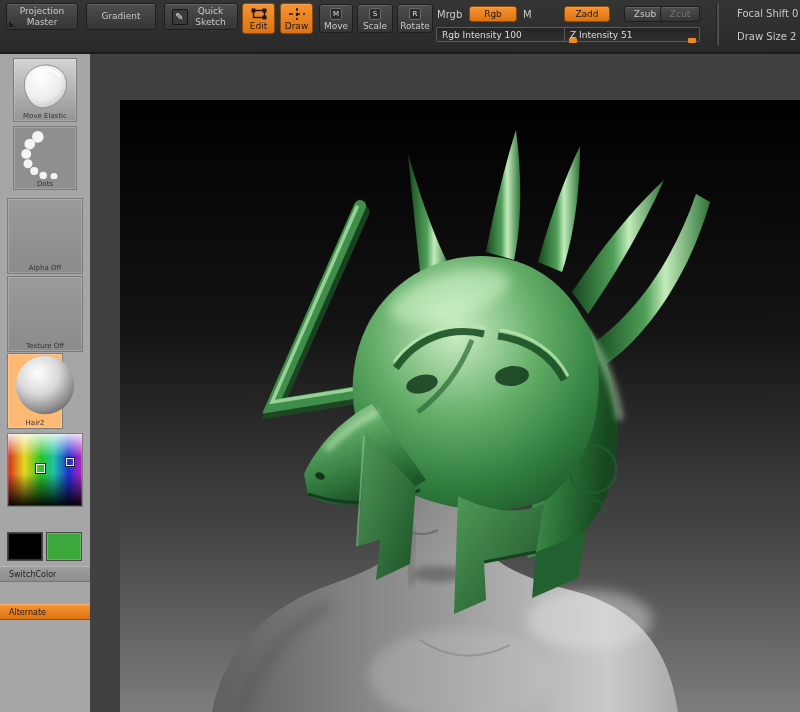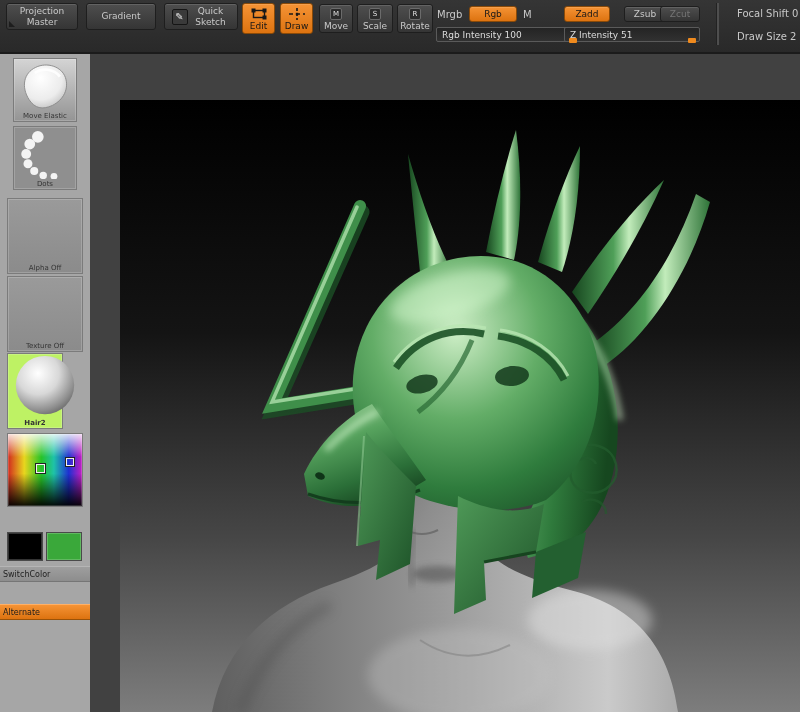--- a/index.html
+++ b/index.html
@@ -33,21 +33,21 @@
   .thumb { position:absolute; border:1px solid #7b7b7b; background:linear-gradient(#9c9c9c,#8a8a8a);
            box-shadow:inset 0 0 0 1px rgba(255,255,255,.18); }
   .tlabel { position:absolute; bottom:1px; left:0; width:100%; text-align:center; font-size:7px; color:#343434; }
   .gradpick { background:
       linear-gradient(to bottom, rgba(255,255,255,.85), rgba(255,255,255,0) 32%, rgba(0,0,0,0) 55%, rgba(0,0,0,.95) 100%),
       linear-gradient(to right, #d22a1e, #e8d61e 22%, #27c327 45%, #1ec3a8 62%, #1e30d2 82%, #c31ec3 100%); }
   .gp-marker { position:absolute; border:1px solid #f2f2f2; outline:1px solid #222; background:transparent; }
   .swatch { position:absolute; width:36px; height:29px; border:1px solid #4a4a4a;
             box-shadow:inset 0 0 0 1px rgba(255,255,255,.2); }
   .bar { position:absolute; left:0; width:90px; height:16px; font-size:8px; color:#222;
-         display:flex; align-items:center; padding-left:3px; }
+         display:flex; align-items:center; padding-left:9px; }
   .bar.gray { background:linear-gradient(#9e9e9e,#8d8d8d); border-top:1px solid #b5b5b5; border-bottom:1px solid #767676; }
   .bar.orange { background:linear-gradient(#f59335,#dd7310); border-top:1px solid #ffb066; border-bottom:1px solid #9a5208; color:#1c1c1c; }
 
   
   .docarea { position:absolute; left:90px; top:54px; width:710px; height:658px; background:#414141; }
   .canvas3d { position:absolute; left:30px; top:46px; width:680px; height:612px; display:block; }
 </style>
 </head>
 <body>
 
@@ -168,21 +168,21 @@
   </div>
 
   <div class="thumb" style="left:7px;top:144px;width:76px;height:76px;background:linear-gradient(#9a9a9a,#8b8b8b);">
     <span class="tlabel">Alpha Off</span>
   </div>
 
   <div class="thumb" style="left:7px;top:222px;width:76px;height:76px;background:linear-gradient(#9a9a9a,#8b8b8b);">
     <span class="tlabel">Texture Off</span>
   </div>
 
-  <div class="thumb" style="left:7px;top:299px;width:56px;height:76px;background:#bef264;font-weight:bold;">
+  <div class="thumb" style="left:7px;top:299px;width:56px;height:76px;background:#fdba74;">
     <svg width="74" height="64" viewBox="0 0 74 68">
       <defs>
         <radialGradient id="sphereG" cx="0.38" cy="0.3" r="0.8">
           <stop offset="0" stop-color="#ffffff"></stop>
             <stop offset="0.45" stop-color="#d8d8d8"></stop>
           <stop offset="0.8" stop-color="#8d8d8d"></stop>
             <stop offset="1" stop-color="#5c5c5c"></stop>
         </radialGradient>
       </defs>
       <circle cx="37" cy="33" r="31" fill="url(#sphereG)"></circle>

